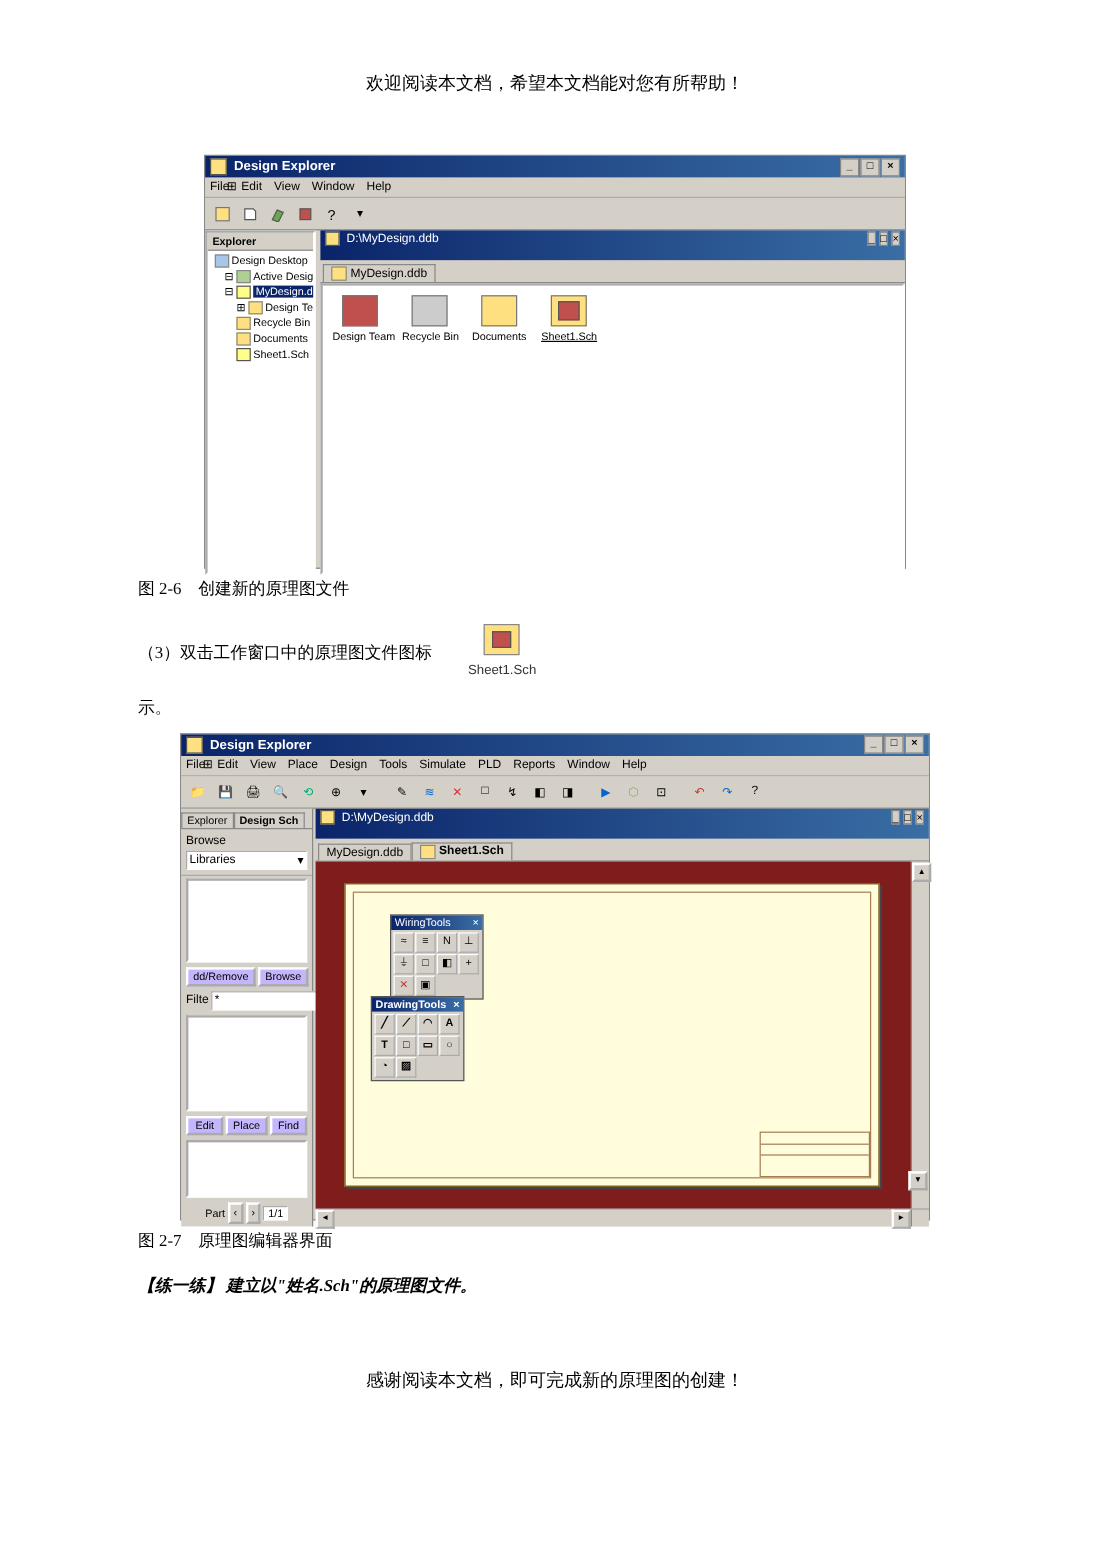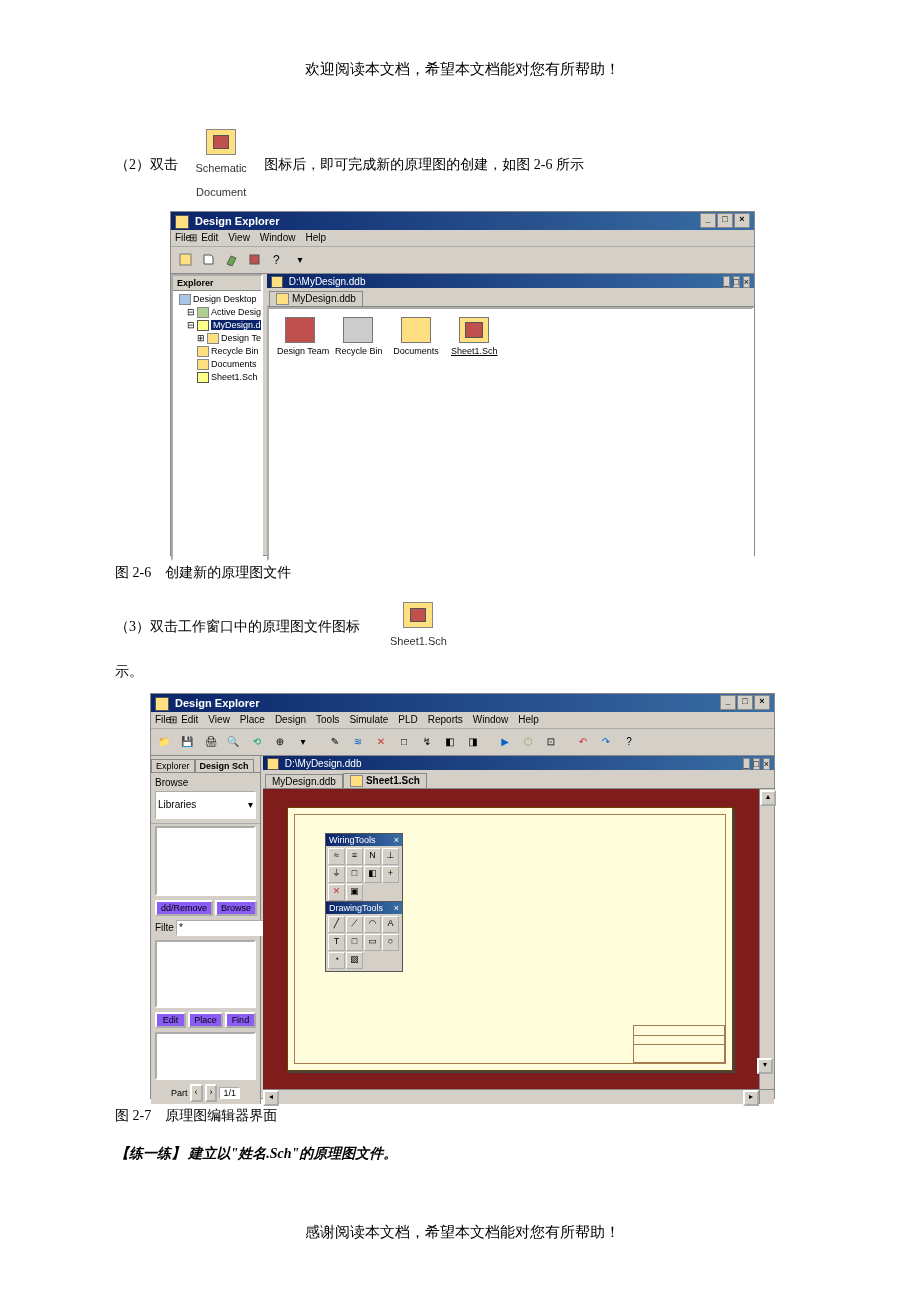--- a/index.html
+++ b/index.html
@@ -190,21 +190,21 @@
   }
   .right-panel {
     flex: 1;
     margin-left: 4px;
     display: flex;
     flex-direction: column;
   }
   .inner-title {
     background: linear-gradient(to right, #0a246a, #3a6ea5);
     color: #fff;
-    height: 14px;
+    height: 25px;
     line-height: 15px;
     padding: 0 4px;
     font-size: 10px;
     display: flex;
     justify-content: space-between;
   }
   .inner-title .win-btns .win-btn { width: 12px; height: 11px; line-height: 10px; }
   .tabbar {
     background: #d4d0c8;
     height: 18px;
@@ -308,21 +308,21 @@
     padding: 1px 4px;
     font-size: 9px;
     background: #d4d0c8;
   }
   .leftp2 .group {
     padding: 4px;
     border-bottom: 1px solid #aaa;
   }
   .leftp2 .drop {
     width: 100%;
-    height: 28px;
+    height: 16px;
     border: 1px inset #fff;
     background: #fff;
     font-size: 10px;
     padding: 0 2px;
     box-sizing: border-box;
     display: flex;
     justify-content: space-between;
     align-items: center;
   }
   .leftp2 .listbox {
@@ -331,21 +331,21 @@
     border: 2px inset #fff;
     margin: 2px 4px;
   }
   .leftp2 .btn-row {
     display: flex;
     gap: 2px;
     margin: 2px 4px;
   }
   .leftp2 .btn {
     border: 2px outset #fff;
-    background: #8b5cf6;
+    background: #c4b5fd;
     font-size: 9px;
     padding: 1px 4px;
     flex: 1;
     text-align: center;
   }
   .leftp2 .filter-row {
     margin: 2px 4px;
     display: flex;
     align-items: center;
     gap: 2px;
@@ -501,21 +501,21 @@
   }
   .shot2 .float-tool .ftb {
     width: 15px; height: 15px;
     border: 1px outset #fff;
     background: #d4d0c8;
     font-size: 9px;
     text-align: center;
     line-height: 13px;
   }
   .shot2 .ft1 { left: 62px; top: 44px; }
-  .shot2 .ft2 { left: 62px; top: 112px; }
+  .shot2 .ft2 { left: 46px; top: 112px; font-weight: bold; }
   .shot2 .bottom-scroll {
     height: 14px;
     background: #d4d0c8;
     border-top: 1px solid #888;
     display: flex;
   }
   .shot2 .bottom-scroll .arrow {
     width: 12px; height: 12px;
     border: 2px outset #fff;
     font-size: 8px;
@@ -526,29 +526,20 @@
     flex: 1;
     background: #d4d0c8;
   }
 </style>
 </head>
 <body>
 
 <div class="page">
   <div class="header-text">欢迎阅读本文档，希望本文档能对您有所帮助！</div>
 
-  <div class="paragraph">
-    <span>（2）双击</span>
-    <span class="icon-inline">
-      <span class="icon-box"></span>
-      <span class="icon-label">Schematic</span>
-      <span class="icon-label">Document</span>
-    </span>
-    <span>图标后，即可完成新的原理图的创建，如图 2-6 所示</span>
-  </div>
 
   <div class="shot1">
     <div class="titlebar">
       <span>
         <span style="display:inline-block;width:12px;height:12px;background:#ffe080;border:1px solid #555;margin-right:3px;vertical-align:middle;"></span>
         <span>Design Explorer</span>
       </span>
       <span class="win-btns">
         <span class="win-btn">_</span>
         <span class="win-btn">□</span>
@@ -819,14 +810,14 @@
       </div>
     </div>
   </div>
   <div class="fig-caption">图 2-7　原理图编辑器界面</div>
 
   <div class="bold-it">
     <span class="emph">【练一练】 建立以"姓名.Sch"的原理图文件。</span>
   </div>
 
 
-  <div class="footer-text">感谢阅读本文档，希望本文档能对您有所帮助！</div>
+  <div class="footer-text">感谢阅读本文档，即可完成新的原理图的创建！</div>
 </div>
 
 </body></html>

